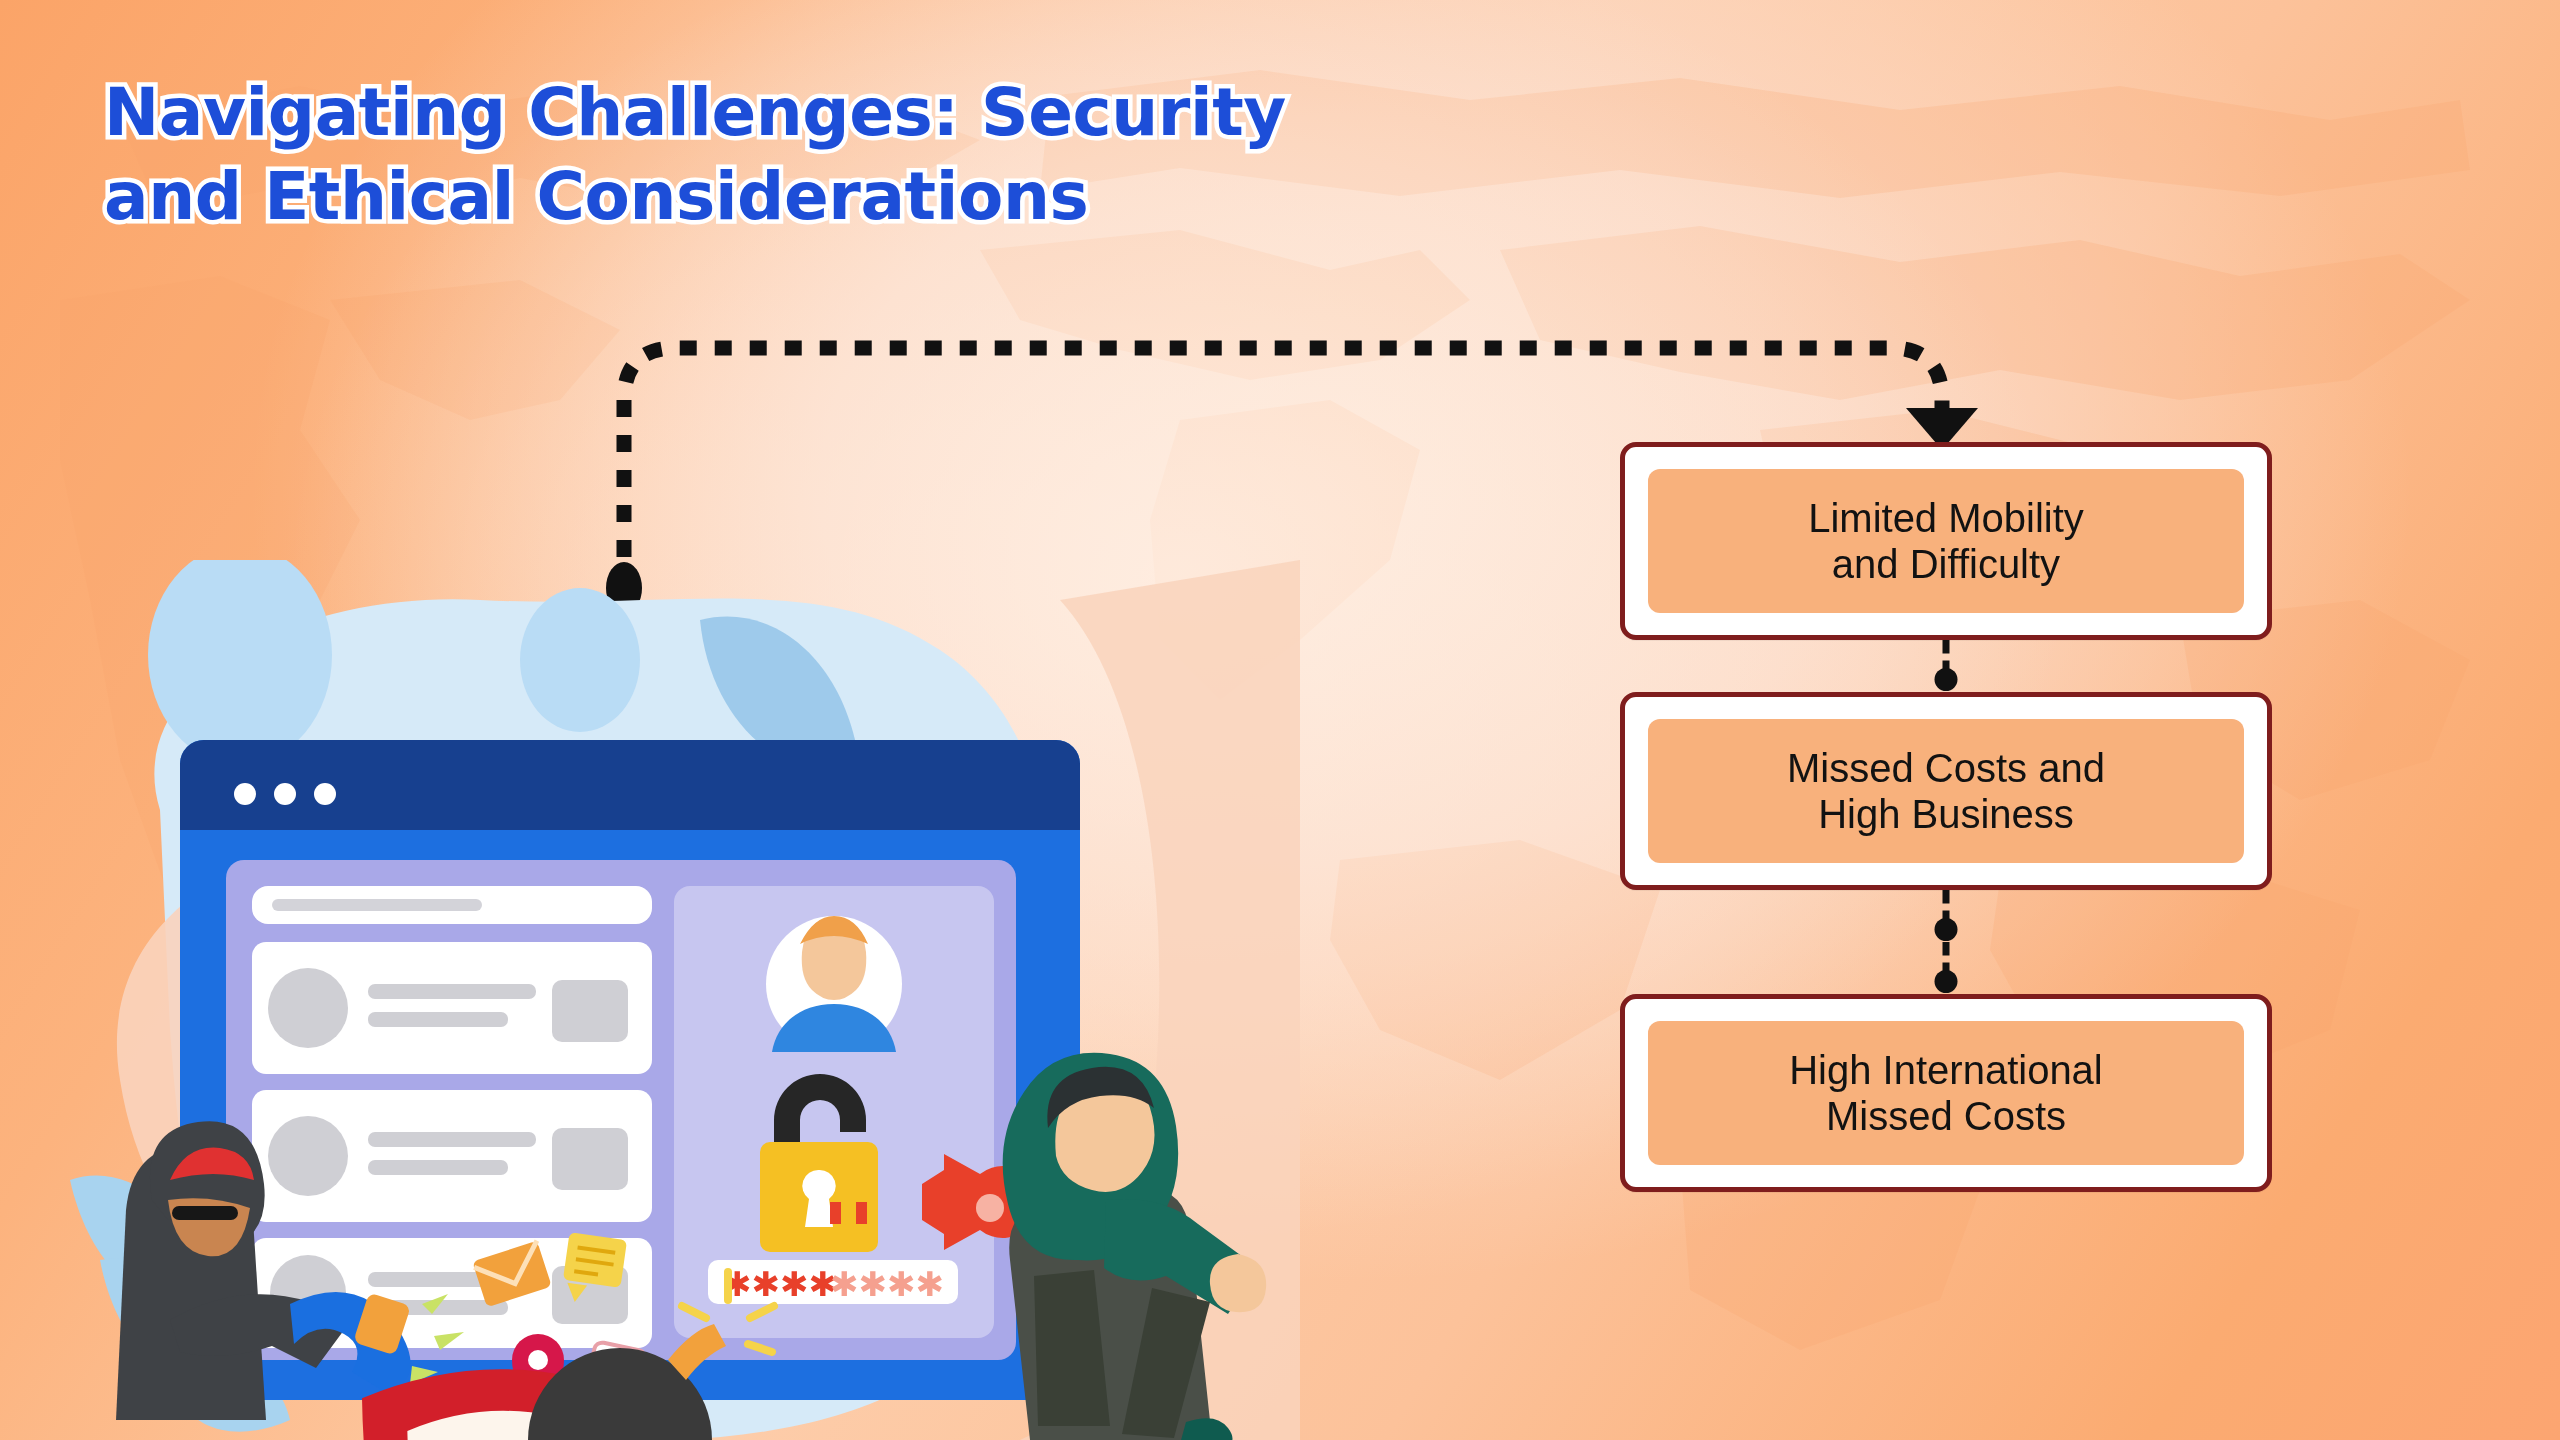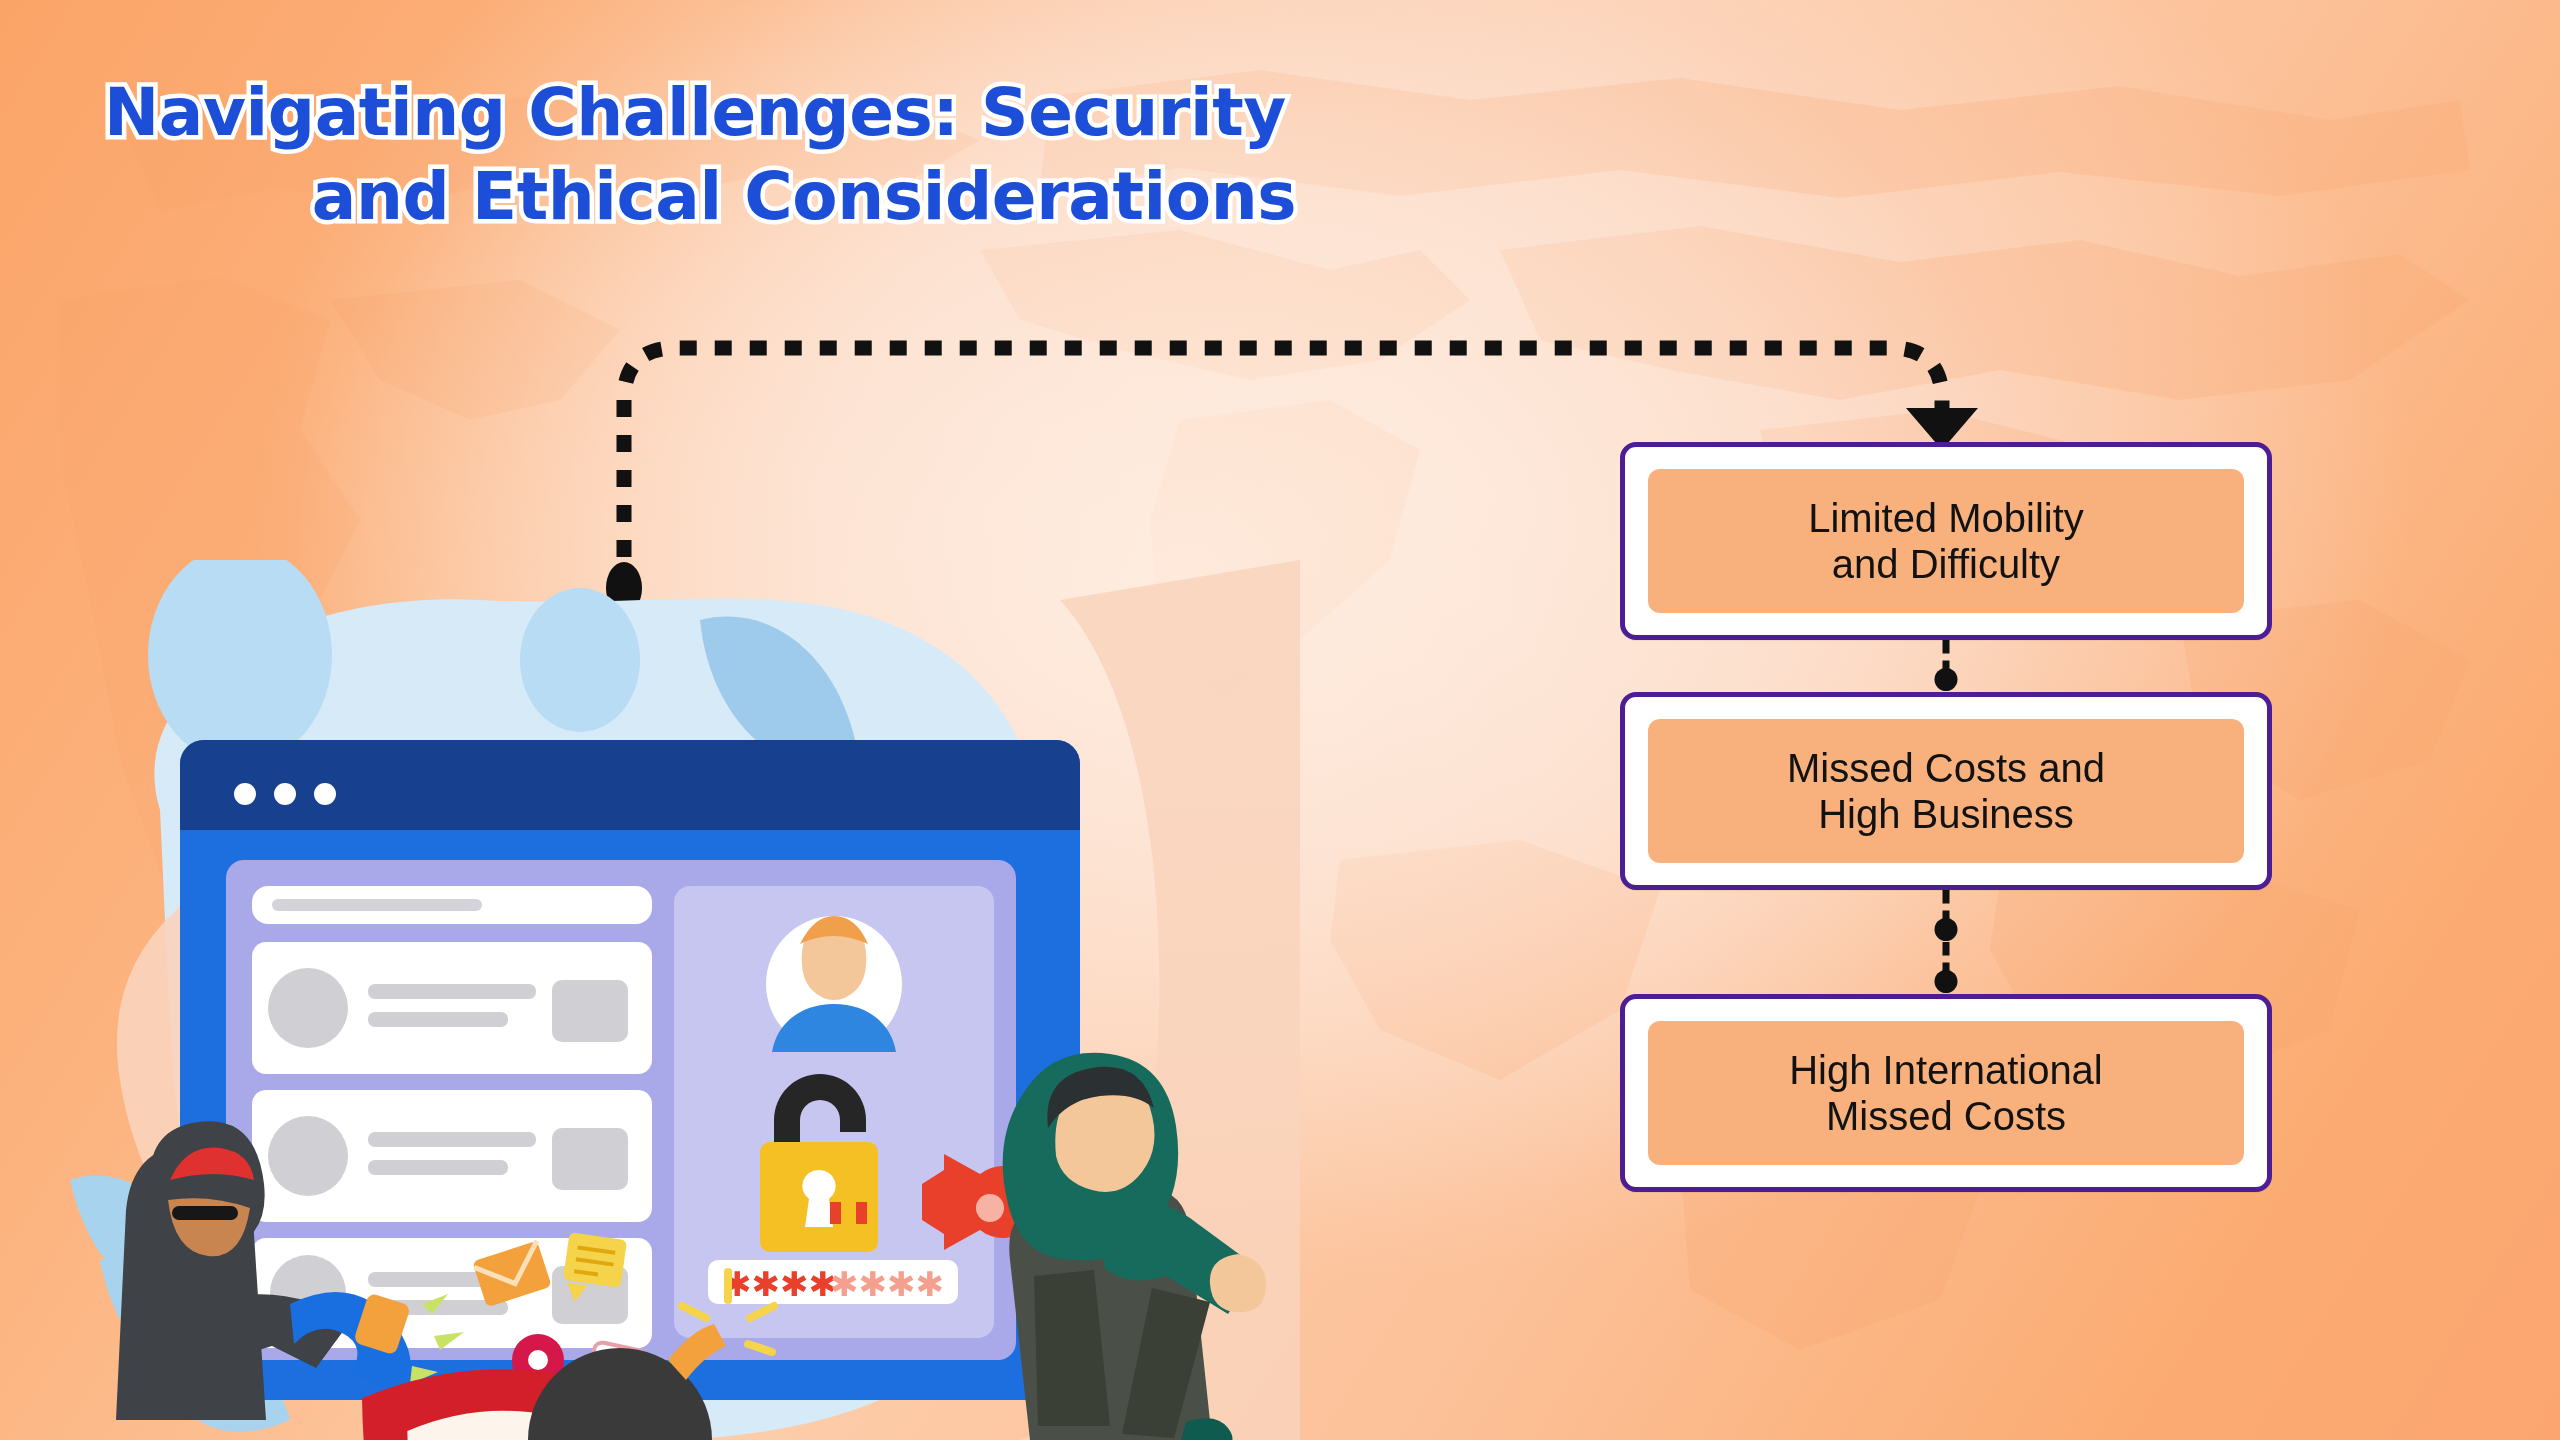--- a/index.html
+++ b/index.html
@@ -22,27 +22,27 @@
 
   
   .title{
     position:absolute;left:104px;top:80px;width:1400px;
     font-size:66px;line-height:1.00;font-weight:800;color:#1d4ed8;
     letter-spacing:-.4px;
     -webkit-text-stroke:9px #ffffff;
     paint-order:stroke fill;
     font-family:"DejaVu Sans", sans-serif;
   }
-  .title .l2{display:block;margin-top:18px;text-align:center;}
+  .title .l2{display:block;margin-top:18px;}
 
   
   .flow{position:absolute;left:1620px;top:442px;width:652px;}
   .fbox{
     position:relative;box-sizing:border-box;width:652px;height:198px;
-    background:#ffffff;border:5px solid #4c1d95;border-radius:16px;
+    background:#ffffff;border:5px solid #7f1d1d;border-radius:16px;
     display:flex;align-items:center;justify-content:center;
     box-shadow:0 1px 0 rgba(0,0,0,.05);
   }
   .fbox-inner{
     width:596px;height:144px;border-radius:12px;background:#f8b17c;
     display:flex;flex-direction:column;align-items:center;justify-content:center;
     text-align:center;color:#121212;font-size:40px;line-height:1.16;
     font-family:"Liberation Sans", sans-serif;font-weight:400;
   }
   .fbox-inner span{display:block;white-space:nowrap;}

